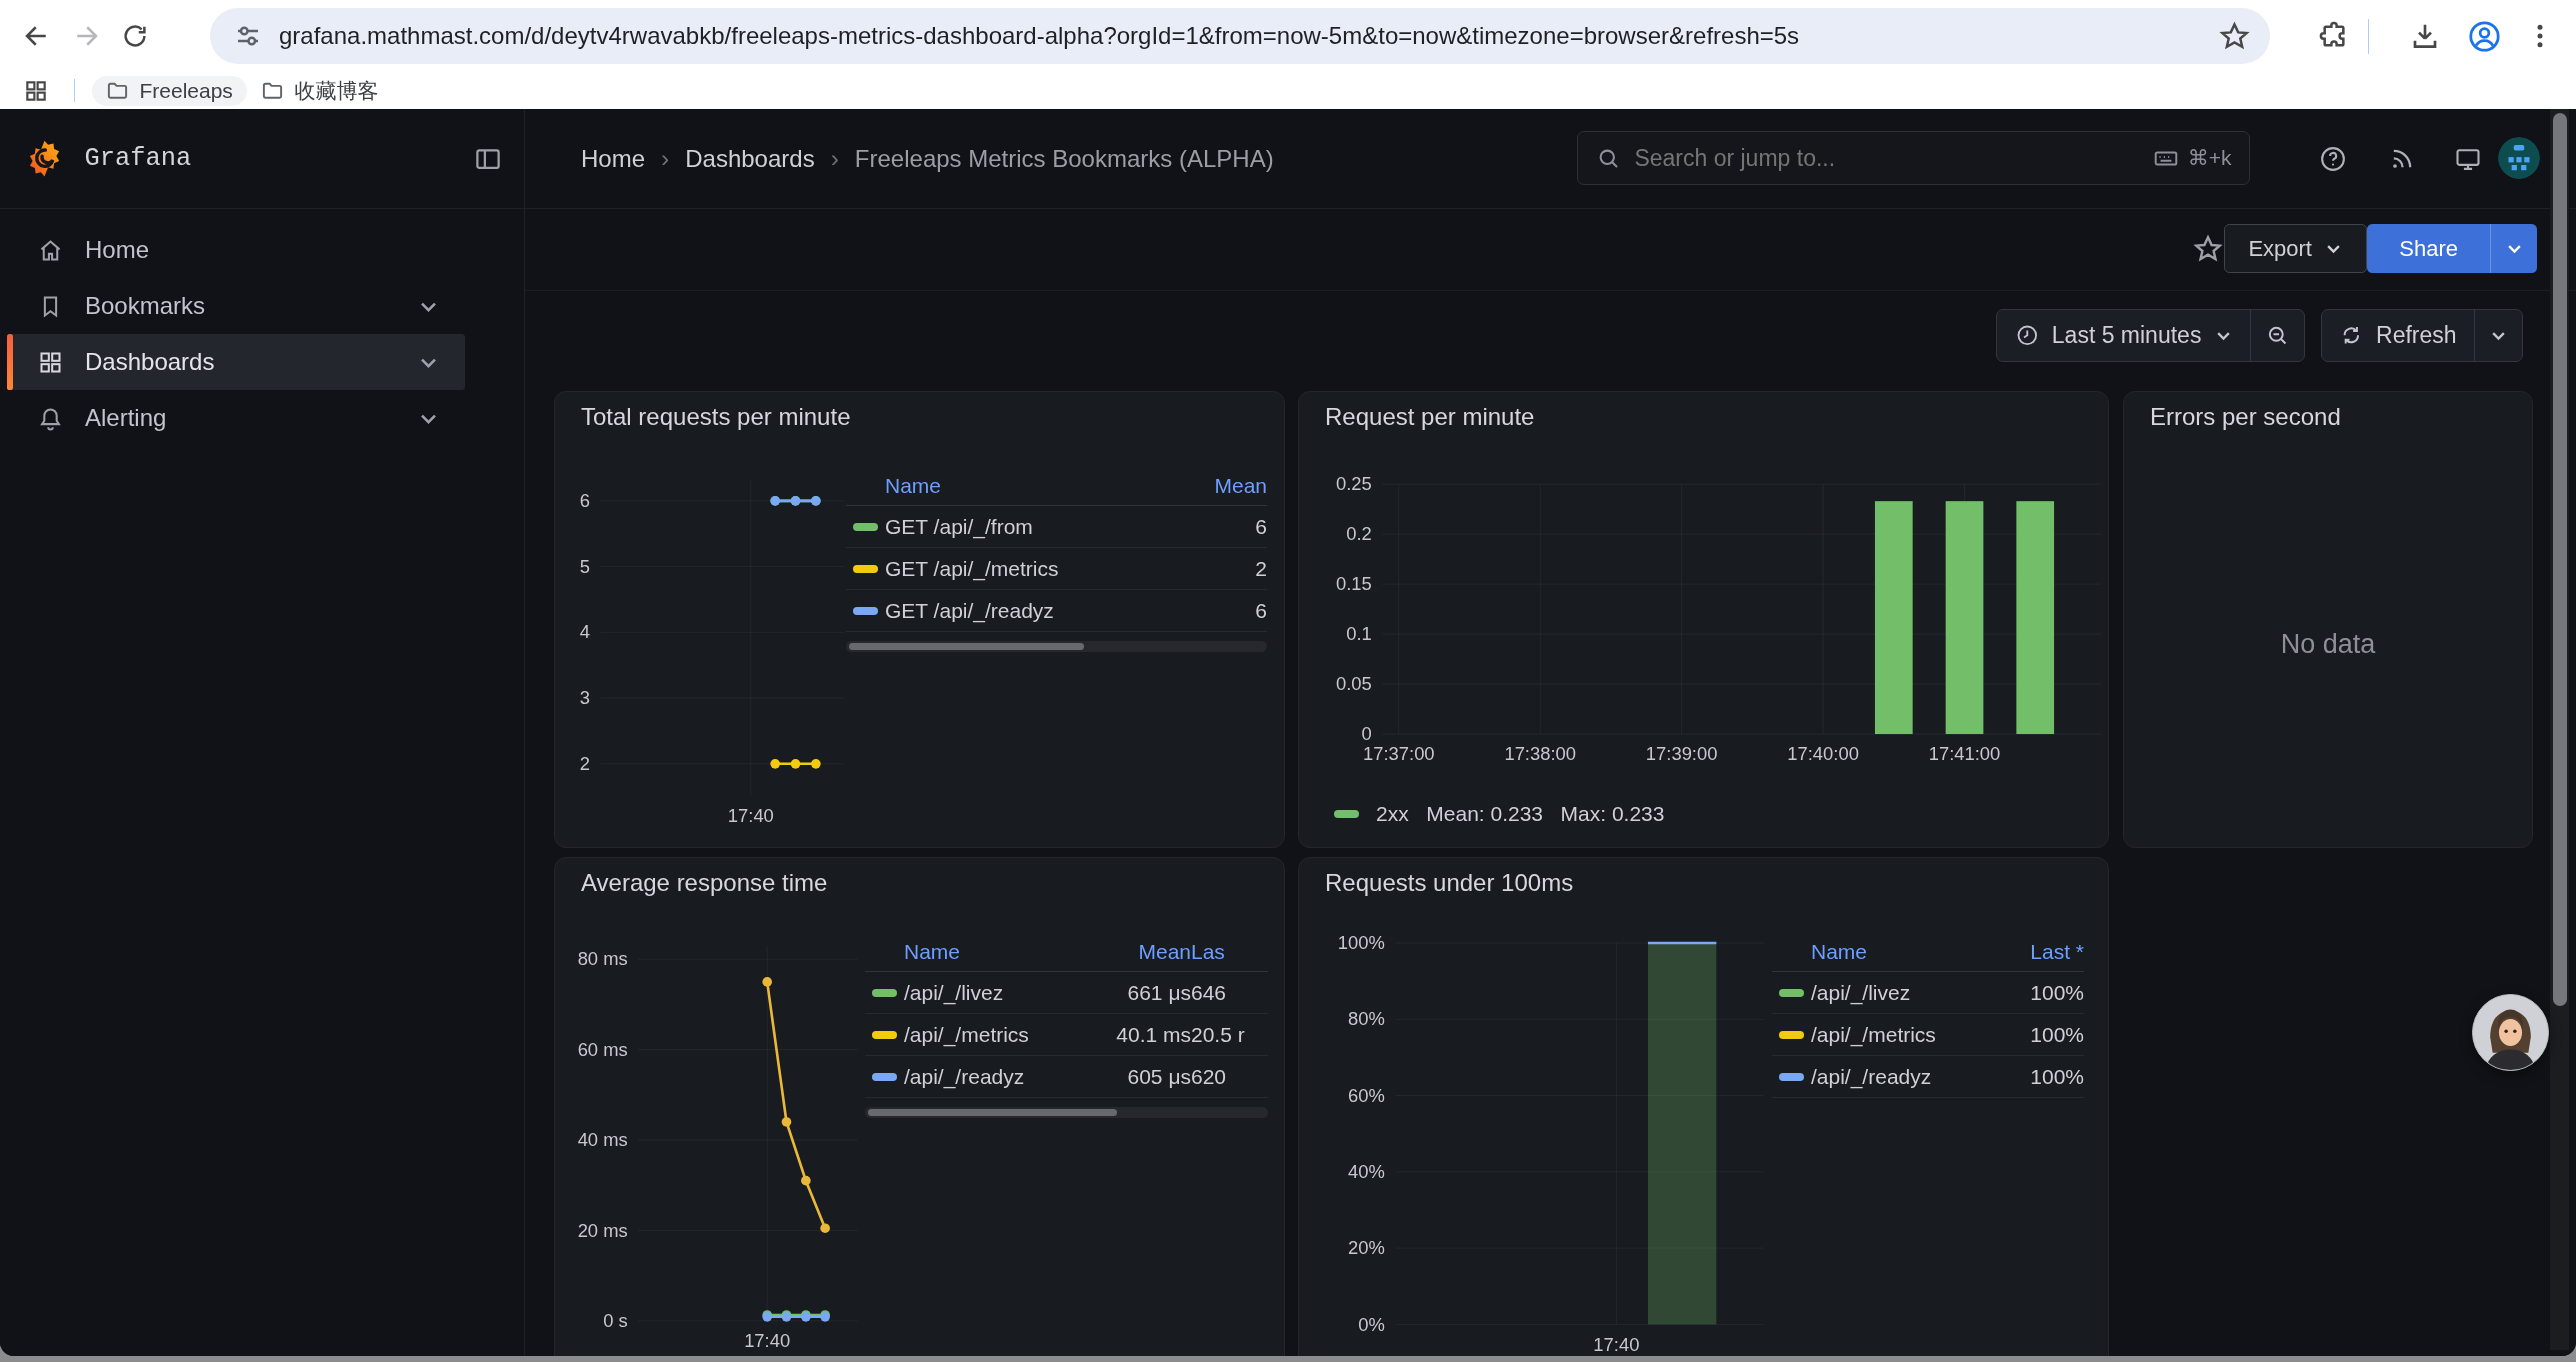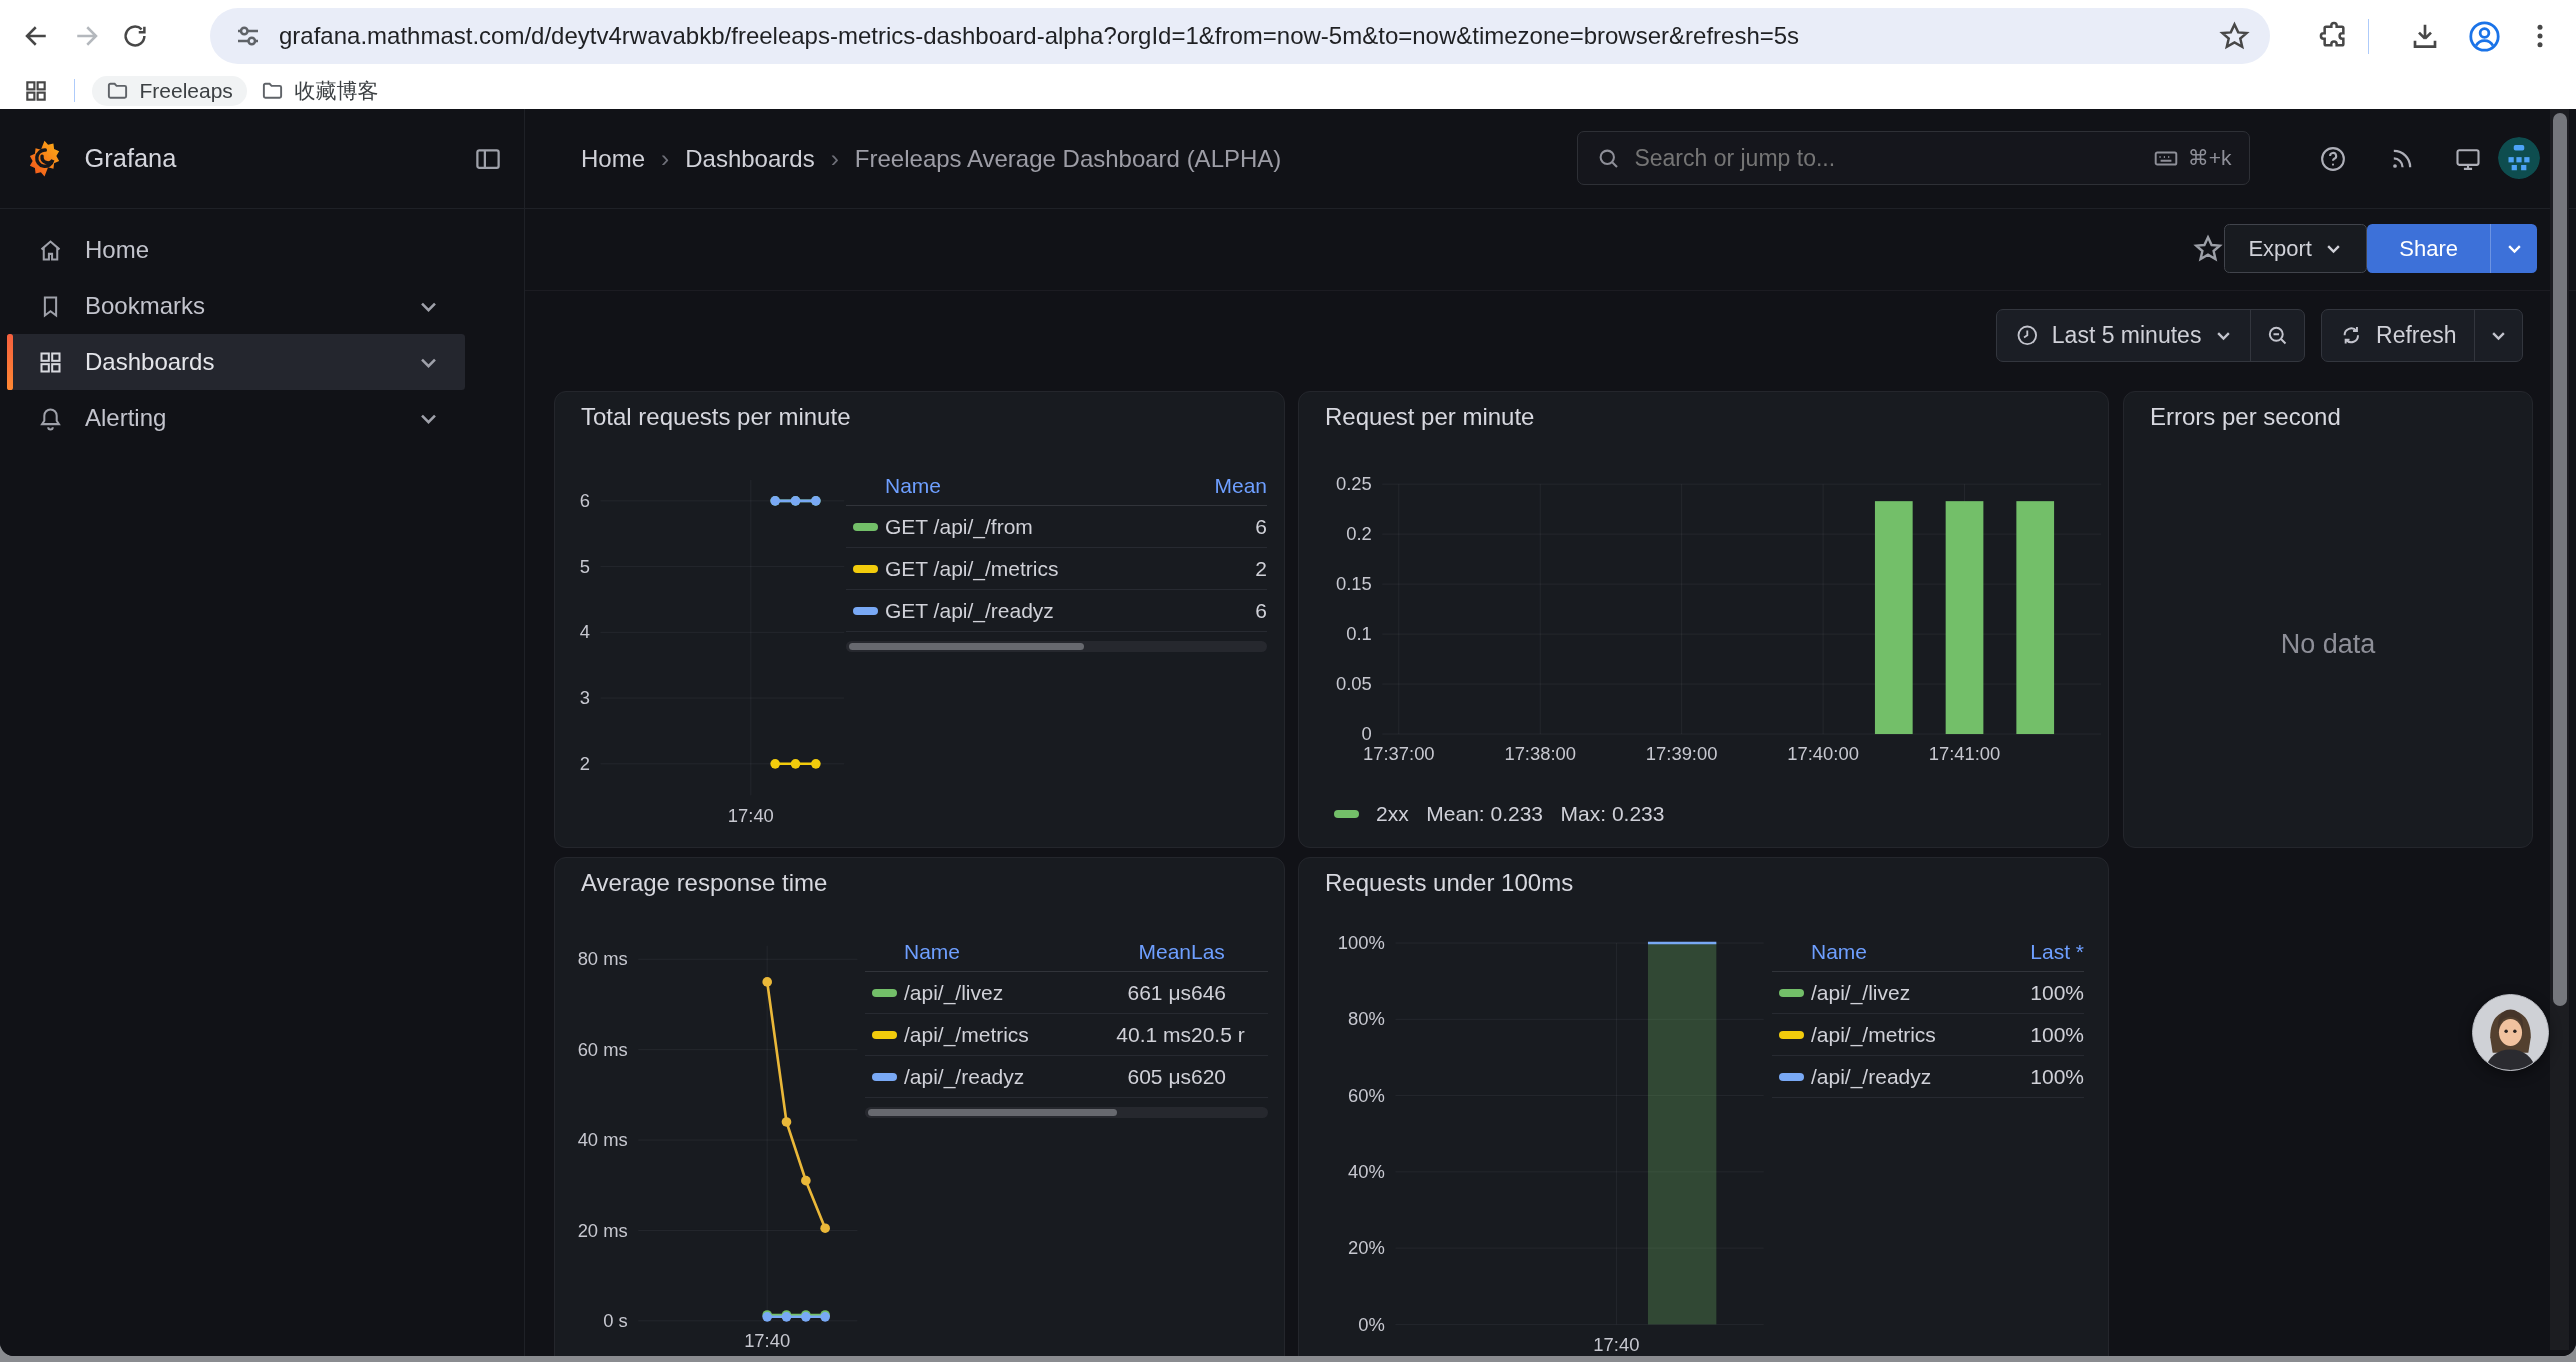--- a/index.html
+++ b/index.html
@@ -20,21 +20,21 @@
   .bookbar{position:absolute;top:72px;left:0;right:0;height:37px;background:#ffffff;display:flex;align-items:center;}
   .bm-item{display:flex;align-items:center;gap:10.5px;height:30px;padding:0 14px;border-radius:15px;color:#3c4043;font-size:21px;}
   .bm-item svg{width:23px;height:23px;color:#5f6368;}
 
   
   .gf{position:absolute;top:109px;left:0;right:0;bottom:0;background:#111217;color:#c7c8d0;}
   .gf-header{position:absolute;top:0;left:0;right:0;height:99px;border-bottom:0.9px solid #1f2127;}
   .gf-vline{position:absolute;left:524px;top:0;bottom:0;width:0.9px;background:#1f2127;}
   .brand{position:absolute;left:24.6px;top:30px;display:flex;align-items:center;gap:21px;}
   .brand svg{width:39px;height:39px;}
-  .brand-name{font-size:25.4px;font-weight:500;color:#d5d6dd;}
+  .brand-name{font-size:25.4px;font-weight:500;color:#d5d6dd;font-family:Liberation Mono, monospace;}
   .paneltoggle{position:absolute;left:473px;top:35px;width:30px;height:30px;color:#9fa1aa;}
   .crumbs{position:absolute;left:581px;top:0;height:99px;display:flex;align-items:center;gap:16px;font-size:24px;}
   .crumb{color:#d0d1d8;}
   .crumb.dim{color:#9d9da6;}
   .crumb-sep{color:#6e6f78;font-size:24.6px;}
   .gf-search{position:absolute;left:1577px;top:22px;width:673px;height:54px;background:#15161c;border:0.9px solid #2e3036;border-radius:7px;display:flex;align-items:center;padding:0 17.5px;box-sizing:border-box;}
   .gf-search svg{width:24.6px;height:24.6px;color:#8e8f98;flex:0 0 auto;}
   .gf-search input{flex:1;background:transparent;border:none;outline:none;color:#8e8f98;font-size:23px;margin-left:12.3px;font-family:"Liberation Sans",sans-serif;}
   .kbd-hint{display:flex;align-items:center;gap:8.8px;color:#8e8f98;font-size:21px;}
   .hicon{position:absolute;top:36px;width:28px;height:28px;color:#aeafb8;}
@@ -203,21 +203,21 @@
       <svg class="paneltoggle" viewBox="0 0 24 24" fill="none" stroke="currentColor" stroke-width="1.8">
             <rect x="3.5" y="5" width="17" height="14" rx="1.5"></rect>
             <path d="M9.5 5v14"></path>
           </svg>
 
       <div class="crumbs">
         <span class="crumb">Home</span>
         <span class="crumb-sep">›</span>
         <span class="crumb">Dashboards</span>
         <span class="crumb-sep">›</span>
-        <span class="crumb dim">Freeleaps Average Dashboard (ALPHA)</span>
+        <span class="crumb dim">Freeleaps Metrics Bookmarks (ALPHA)</span>
       </div>
 
       <div class="gf-search">
         <svg viewBox="0 0 24 24" fill="none" stroke="currentColor" stroke-width="2">
               <circle cx="11" cy="11" r="6.5"></circle>
               <path d="M15.8 15.8L20.5 20.5"></path>
             </svg>
         <input readonly="" placeholder="Search or jump to..." style="">
         <span class="kbd-hint">
           <svg style="width:26px;height:26px" viewBox="0 0 24 24" fill="none" stroke="currentColor" stroke-width="1.8">

